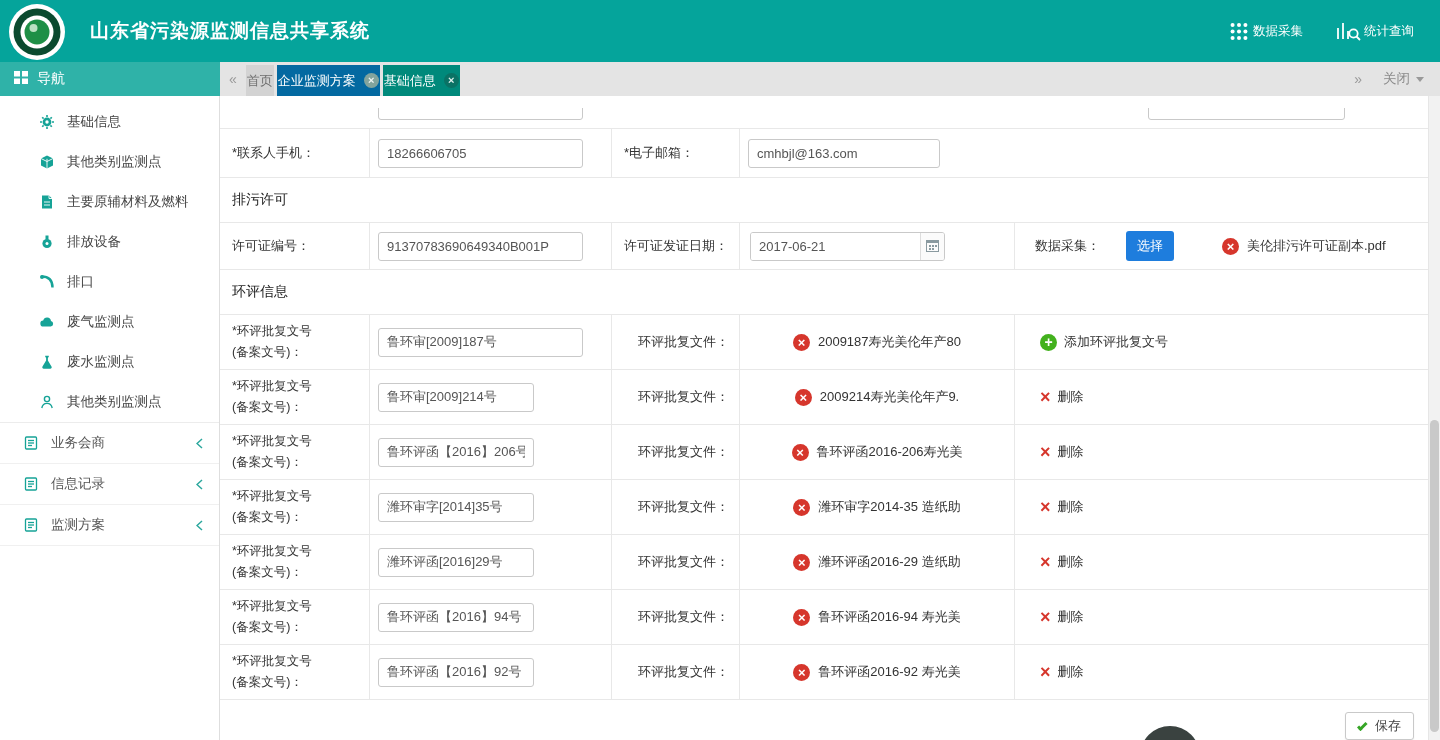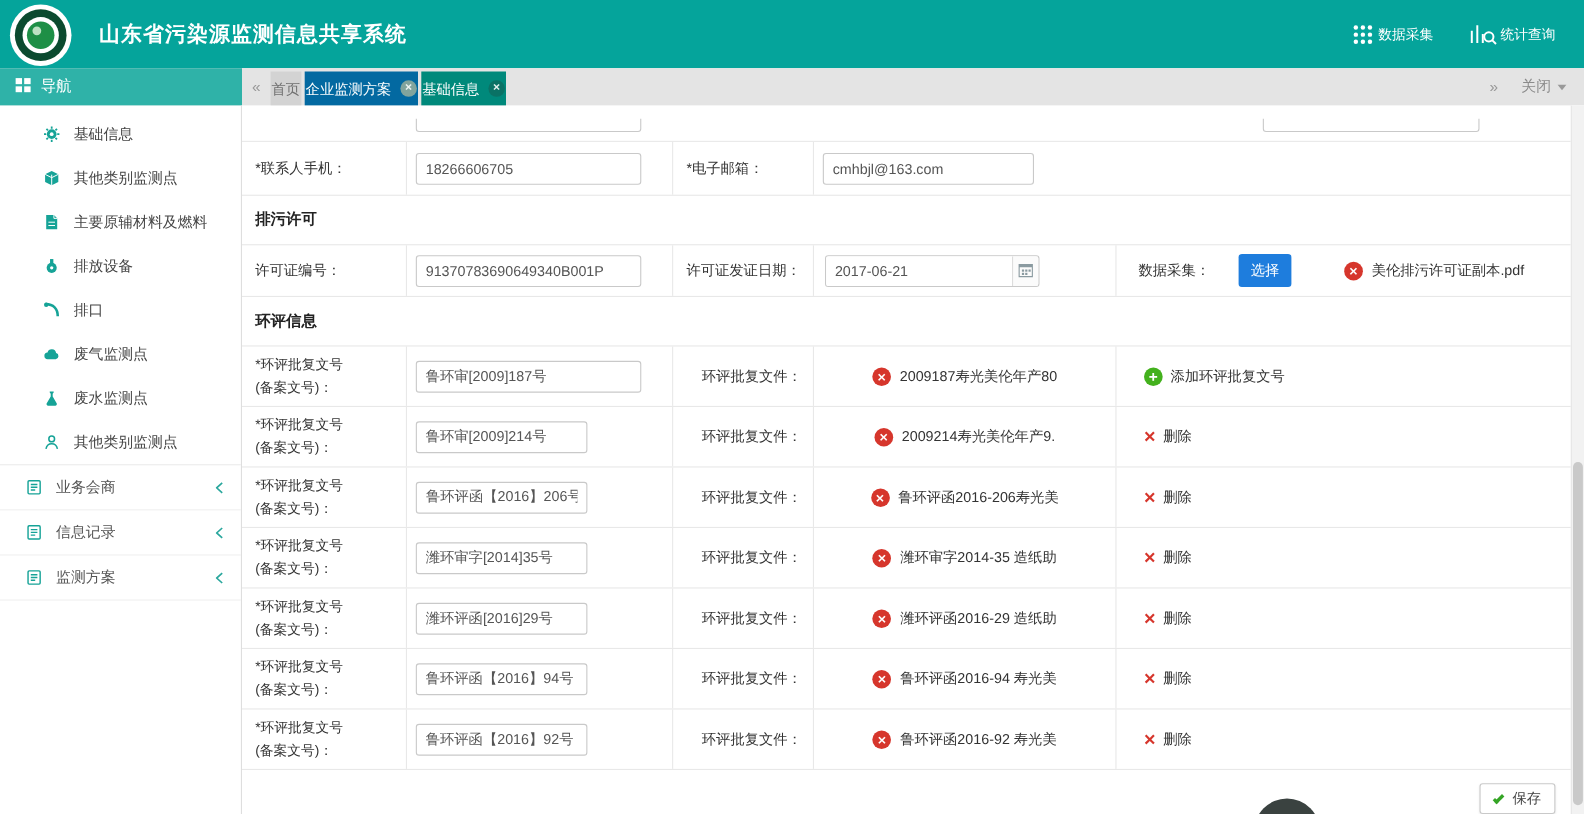--- a/index.html
+++ b/index.html
@@ -49,21 +49,21 @@
   .cut-b{position:absolute;left:928px;top:-17px;width:197px}
   .inp{border:1px solid #c9c9c9;border-radius:3px;font-size:13px;color:#555;padding:0 8px;height:29px;font-family:inherit;background:#fff}
   .grid-contact{display:grid;grid-template-columns:150px 242px 128px 1fr;height:49px;align-items:center}
   .grid-permit{display:grid;grid-template-columns:150px 242px 128px 275px 1fr;height:47px;align-items:center}
   .grid-eia{display:grid;grid-template-columns:150px 242px 128px 275px 1fr;height:55px;align-items:center}
   .cell{height:100%;display:flex;align-items:center}
   .vline{border-right:1px solid #e8e8e8}
   .flabel{font-size:13px;color:#333;padding-left:12px}
   .cell .inp{margin-left:8px}
   .w205{width:205px}.w180{width:156px}.w192{width:192px}
-  .section-header{height:45px;display:flex;align-items:center;padding-left:12px;font-size:14px;font-weight:bold;color:#222}
+  .section-header{height:45px;display:flex;align-items:center;padding-left:12px;font-size:14px;font-weight:normal;color:#222}
   .date-wrap{margin-left:10px;width:195px;height:29px;border:1px solid #c9c9c9;border-radius:3px;display:flex;background:#fff;overflow:hidden}
   .date-inp{flex:1;border:none;padding:0 8px;font-size:13px;color:#555;min-width:0;font-family:inherit}
   .cal-btn{width:24px;border-left:1px solid #ddd;display:flex;align-items:center;justify-content:center;background:#fbfbfb;cursor:pointer}
   .cal{width:13px;height:12px;border:1px solid #8a9aa0;border-top:3px solid #8a9aa0;position:relative}
   .cal::after{content:"";position:absolute;left:2px;top:2px;width:2px;height:2px;background:#8a9aa0;box-shadow:3px 0 0 #8a9aa0,6px 0 0 #8a9aa0,0 3px 0 #8a9aa0,3px 3px 0 #8a9aa0}
   .permit-last{padding-left:20px}
   .flabel-inline{font-size:13px;color:#333}
   .btn-select{margin-left:26px;width:48px;height:30px;background:#1e7ddd;color:#fff;border:none;border-radius:3px;font-size:13px;cursor:pointer;font-family:Liberation Serif, serif}
   .circle{width:17px;height:17px;border-radius:50%;color:#fff;font-size:13px;font-weight:bold;display:inline-flex;align-items:center;justify-content:center;flex:0 0 auto;cursor:pointer;line-height:1}
   .red{background:#d6362c}

